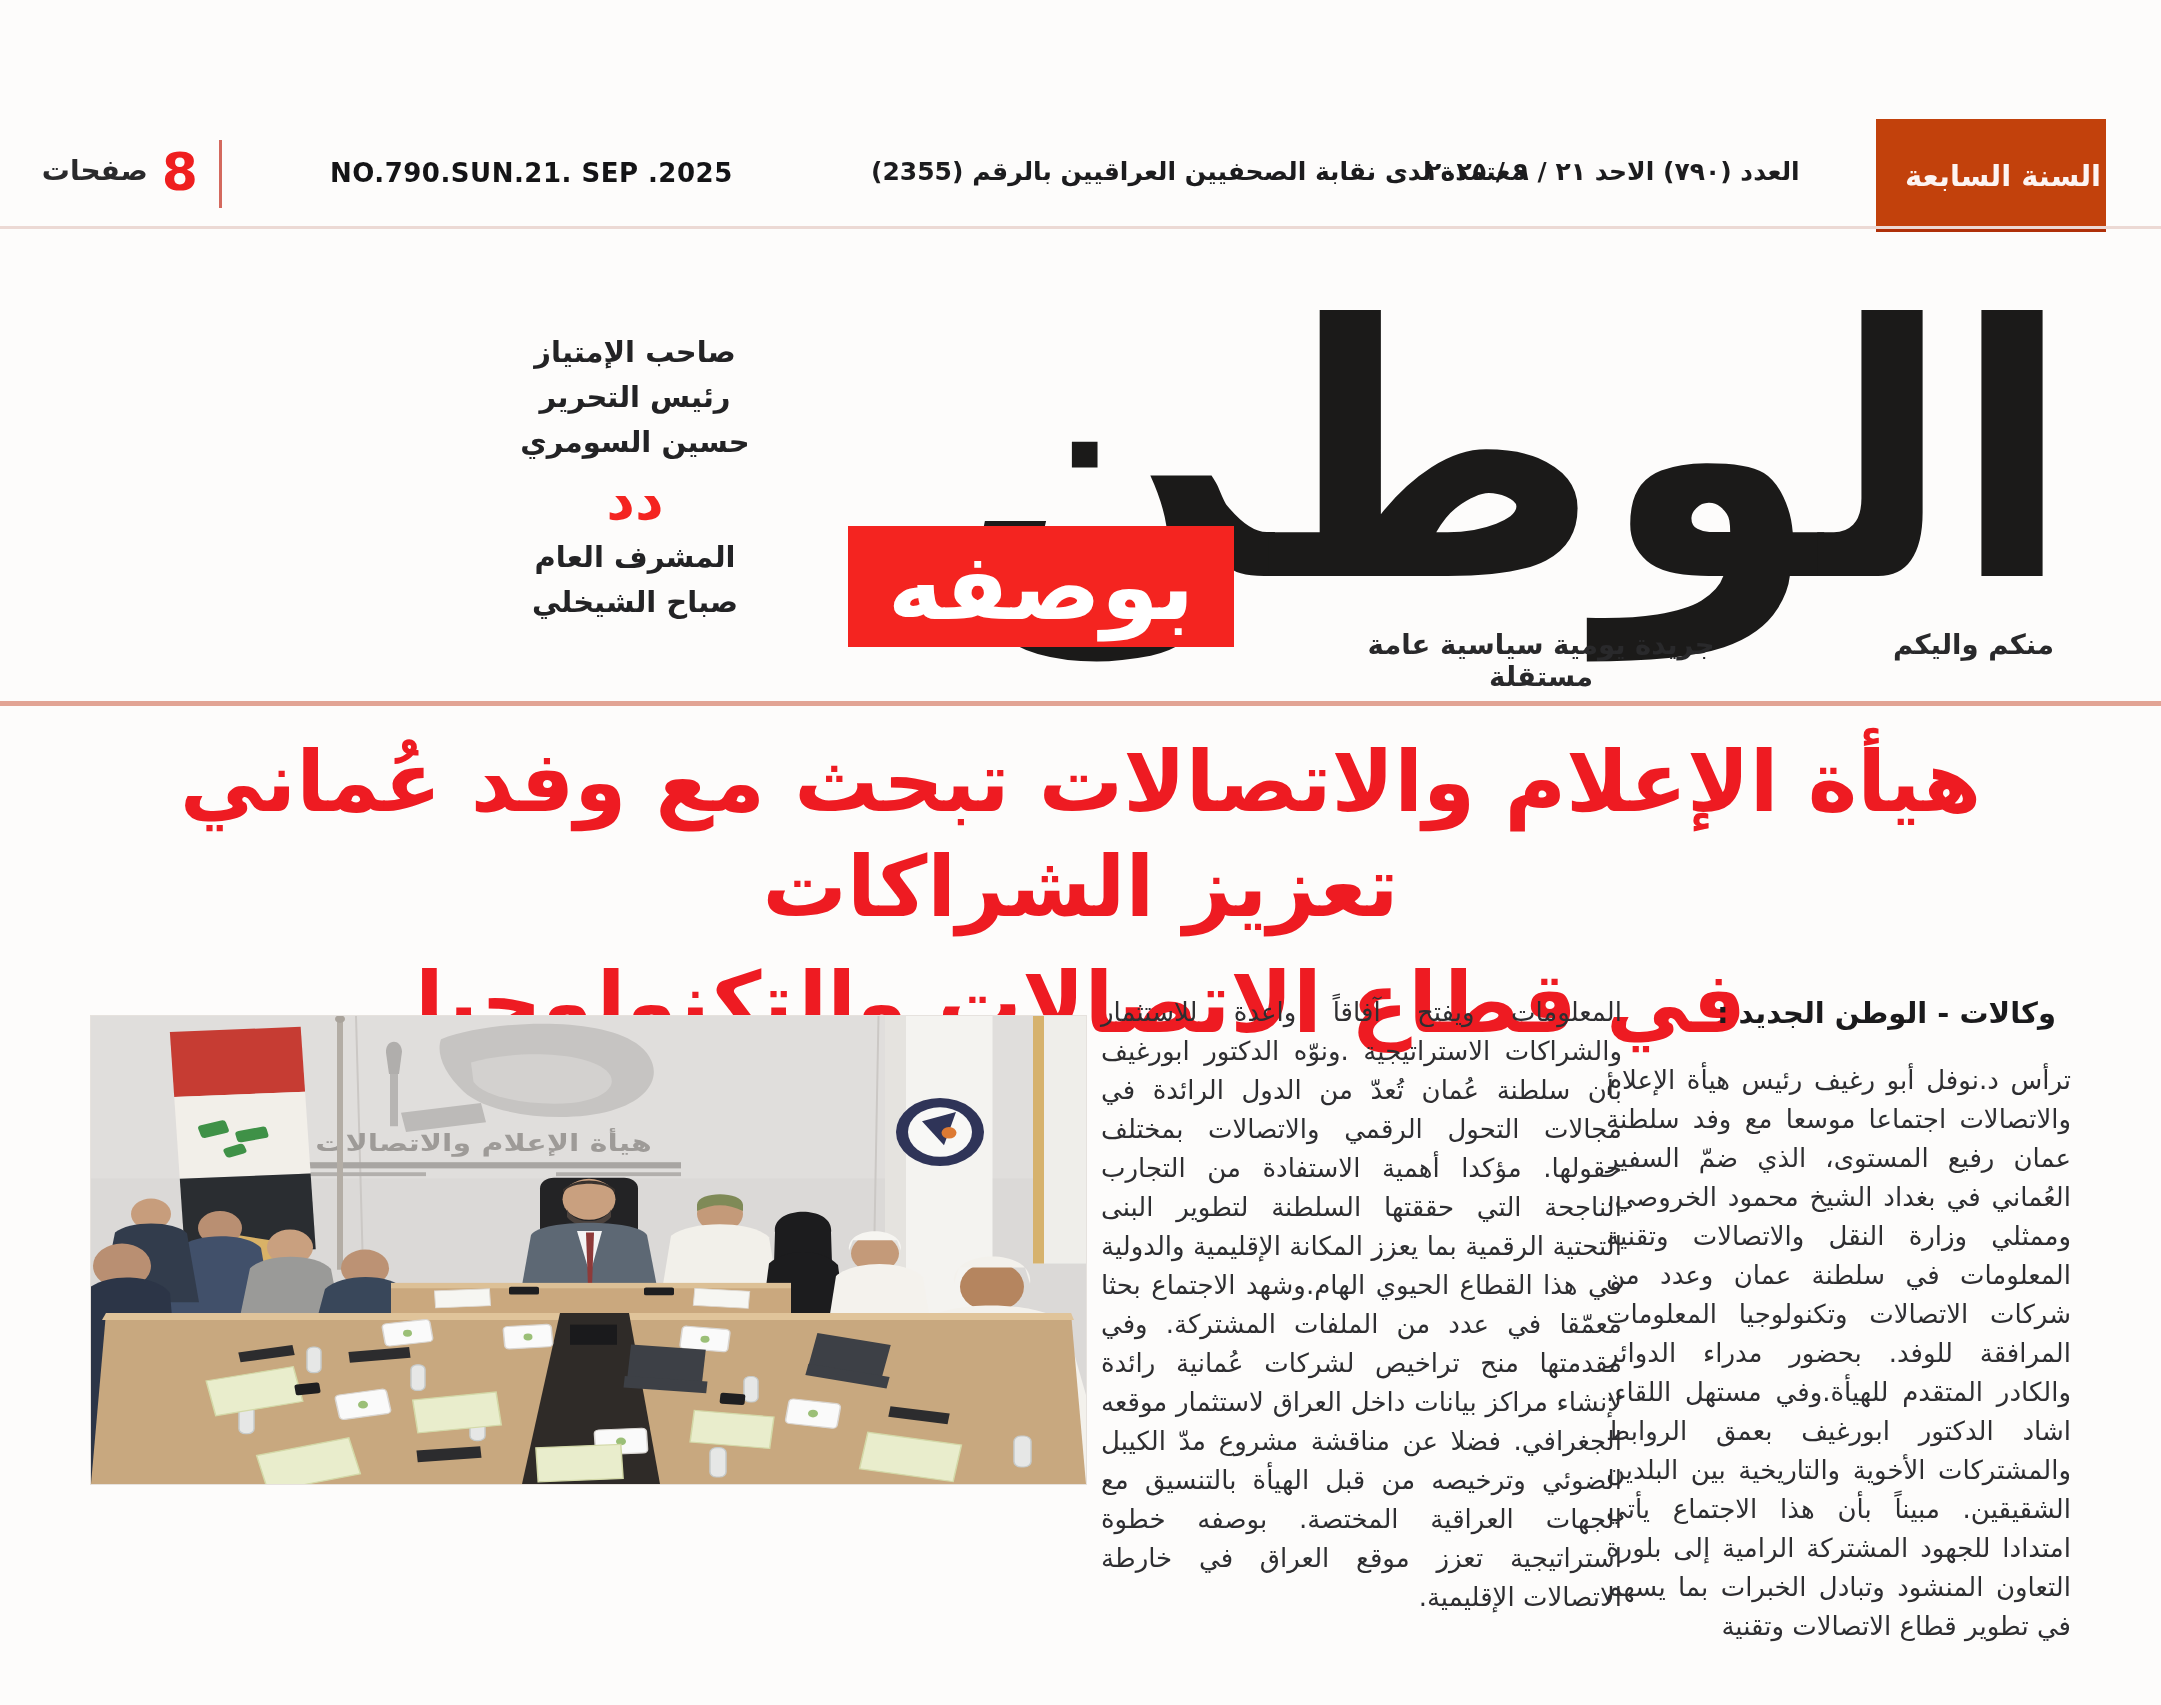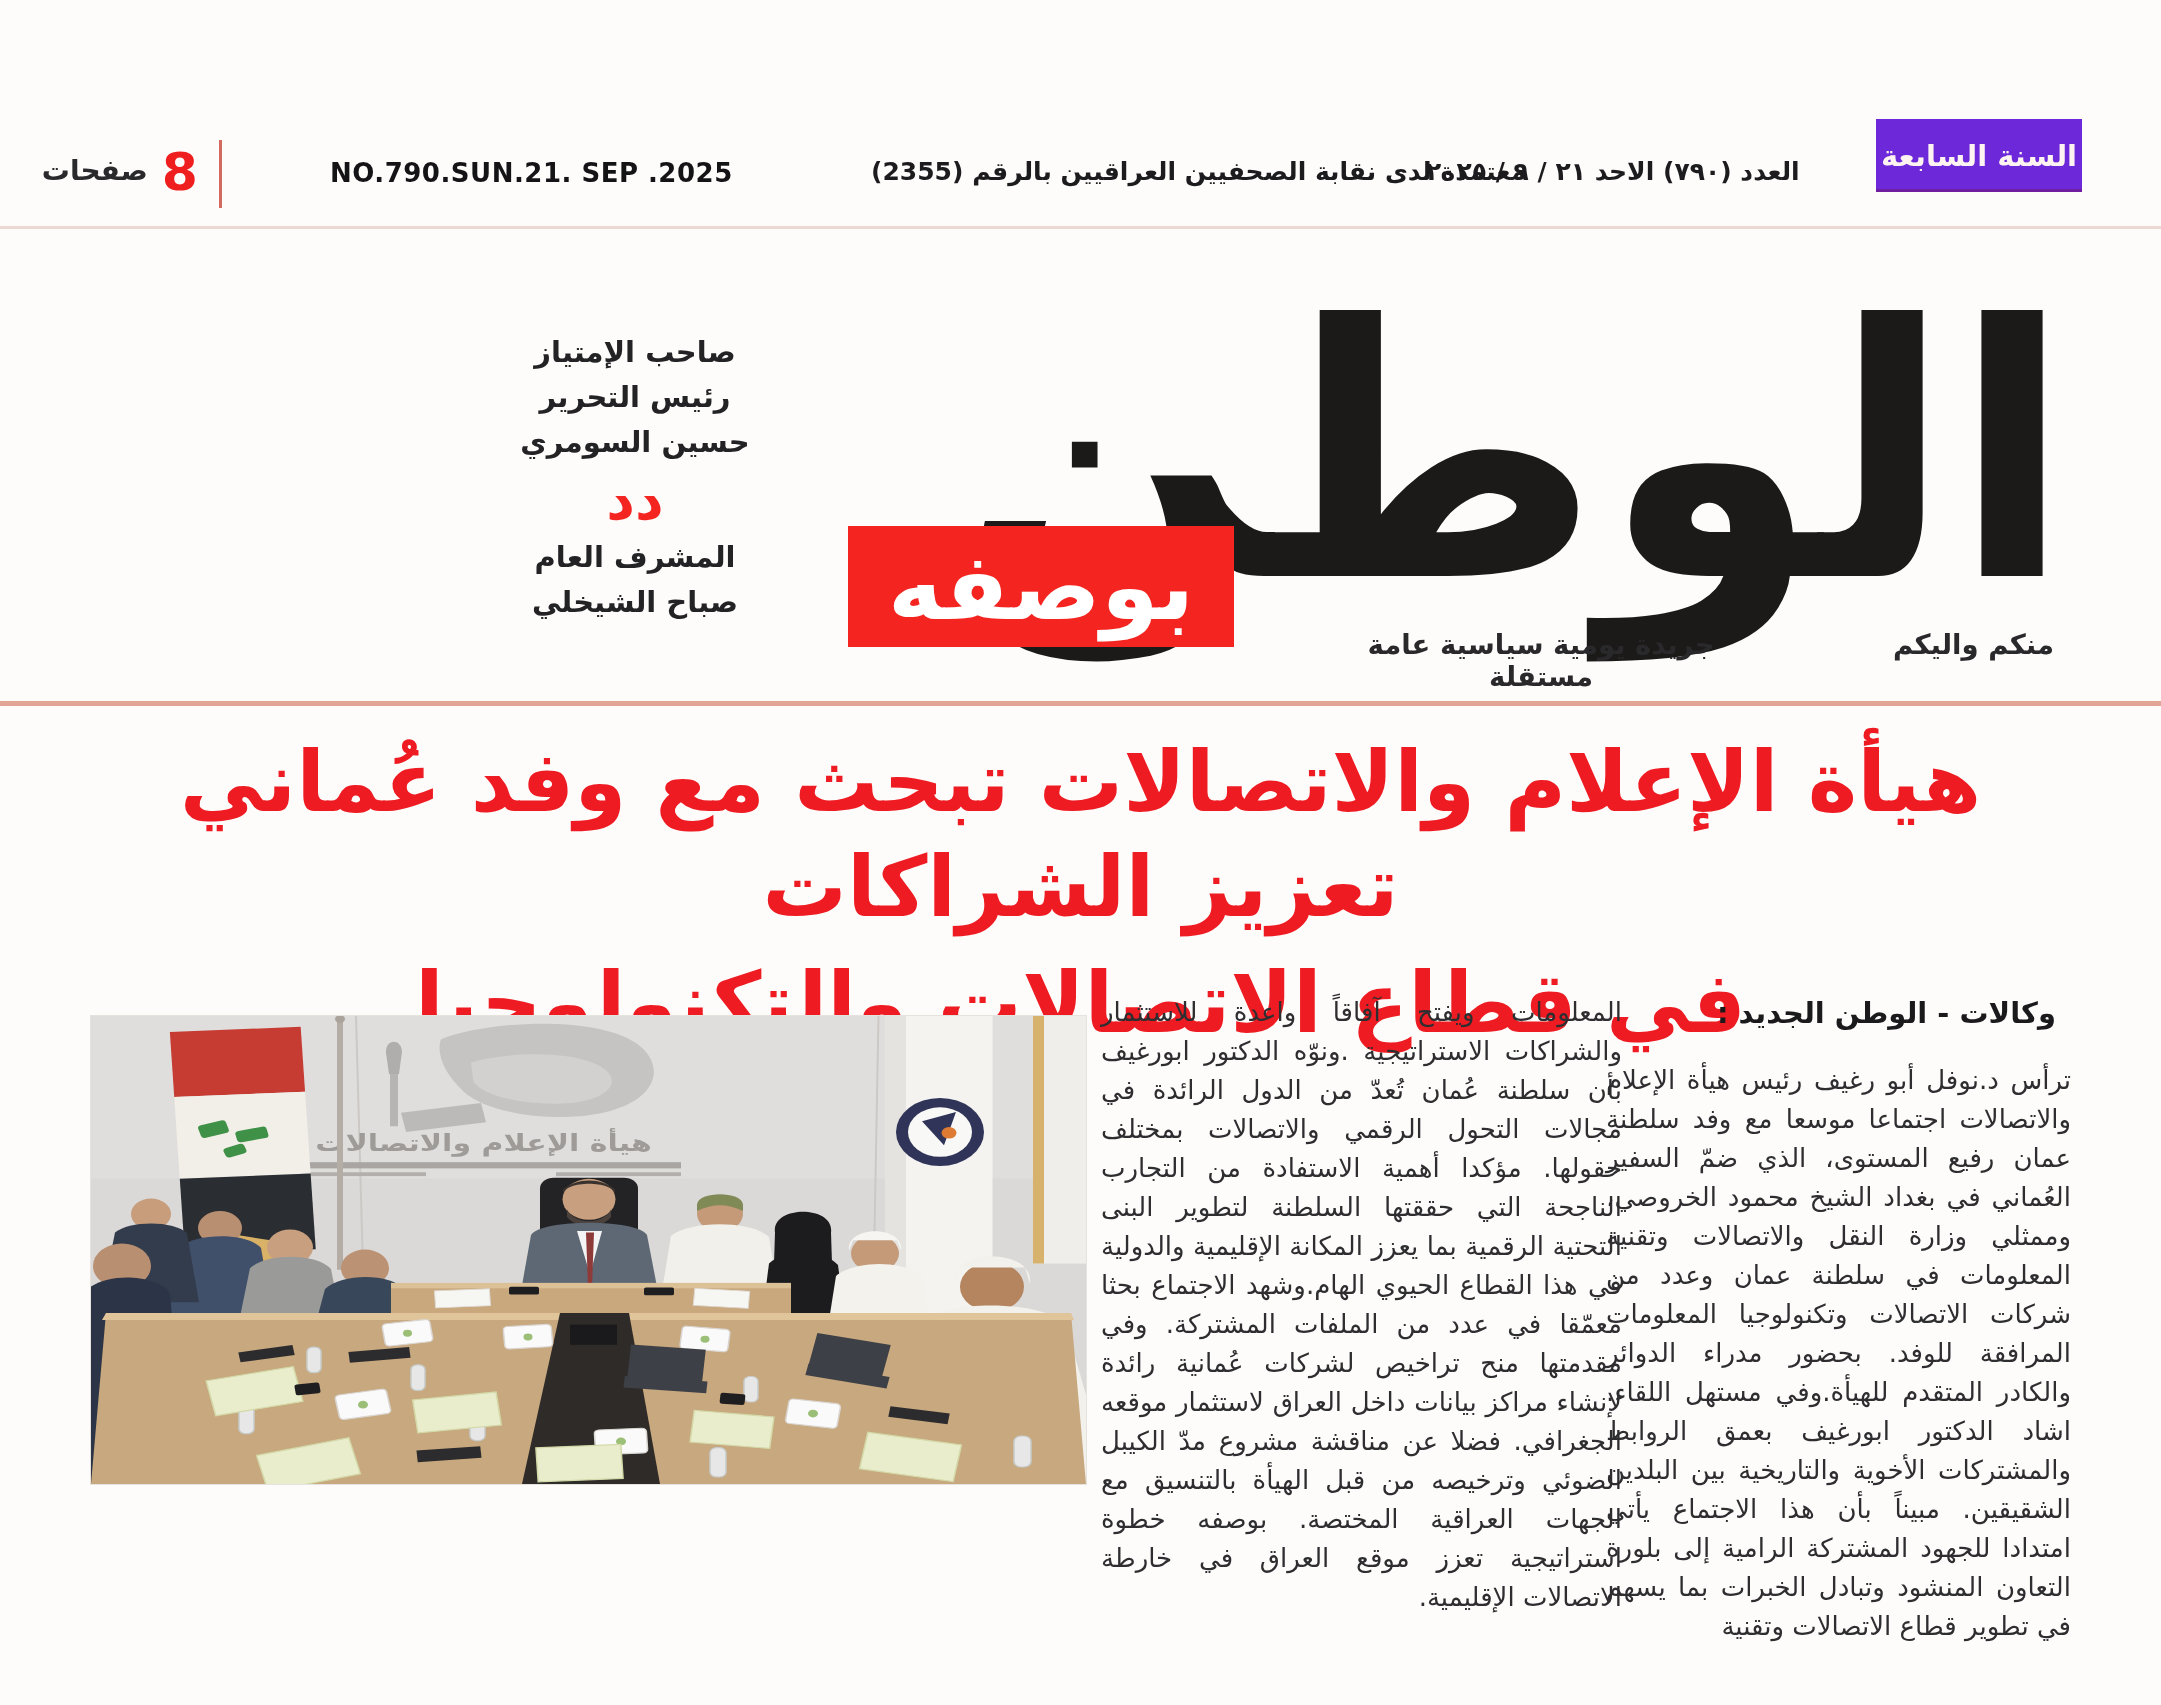--- a/index.html
+++ b/index.html
@@ -9,21 +9,21 @@
   .ar{direction:rtl;unicode-bidi:plaintext;}
 
   
   .pages-block{left:48px;top:146px;width:150px;display:flex;flex-direction:row-reverse;align-items:center;gap:14px;}
   .pages-count{color:#ef1f1f;font-size:52px;font-weight:bold;line-height:1;}
   .pages-label{color:#2a2a2c;font-size:28px;font-weight:bold;line-height:1;padding-bottom:3px;}
   .topbar-divider{left:219px;top:140px;width:3px;height:68px;background:#d4695e;}
   .issue-en{left:330px;top:158px;font-size:26px;font-weight:bold;color:#141416;letter-spacing:0.5px;font-family:"DejaVu Sans",sans-serif;}
   .accreditation{left:871px;top:157px;font-size:25px;font-weight:bold;color:#1c1c1e;}
   .issue-ar{left:1426px;top:157px;font-size:25px;font-weight:bold;color:#1c1c1e;}
-  .year-badge{left:1876px;top:119px;width:206px;height:73px;background:#6d28d9;display:flex;align-items:center;justify-content:center;box-shadow:inset 0 -3px 0 rgba(120,0,0,.25);}
+  .year-badge{left:1876px;top:119px;width:206px;height:113px;background:#c2410c;display:flex;align-items:center;justify-content:center;box-shadow:inset 0 -3px 0 rgba(120,0,0,.25);padding-left:24px;}
   .year-badge span{color:#fdf4f2;font-size:29px;font-weight:bold;}
   .topbar-rule{left:0;top:226px;width:2161px;height:2.5px;background:#ecd9d4;}
 
   
   .owner-block{left:470px;top:330px;width:330px;text-align:center;color:#232325;}
   .owner-block .t{font-size:29px;font-weight:bold;line-height:1.55;}
   .red-mark{color:#f42420;font-size:56px;font-weight:bold;line-height:1.25;}
   .logo-main{left:1161px;top:270px;width:911px;text-align:center;font-size:350px;line-height:1.06;font-weight:bold;color:#1b1a19;letter-spacing:-3px;}
   .logo-badge{left:848px;top:526px;width:386px;height:121px;background:#f42420;display:flex;align-items:center;justify-content:center;}
   .logo-badge span{color:#ffffff;font-size:93px;font-weight:bold;letter-spacing:3px;}

